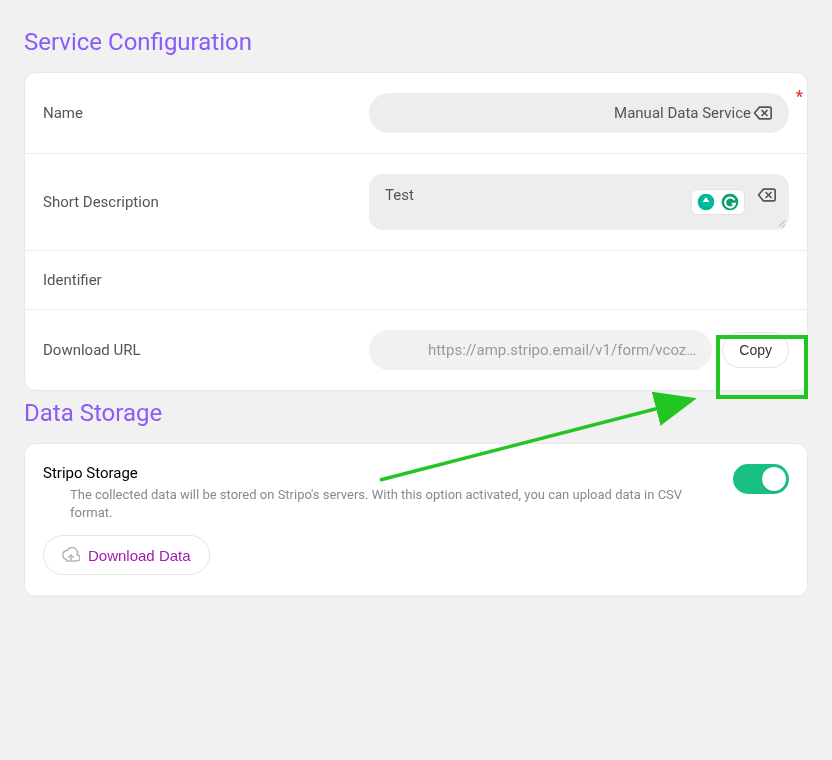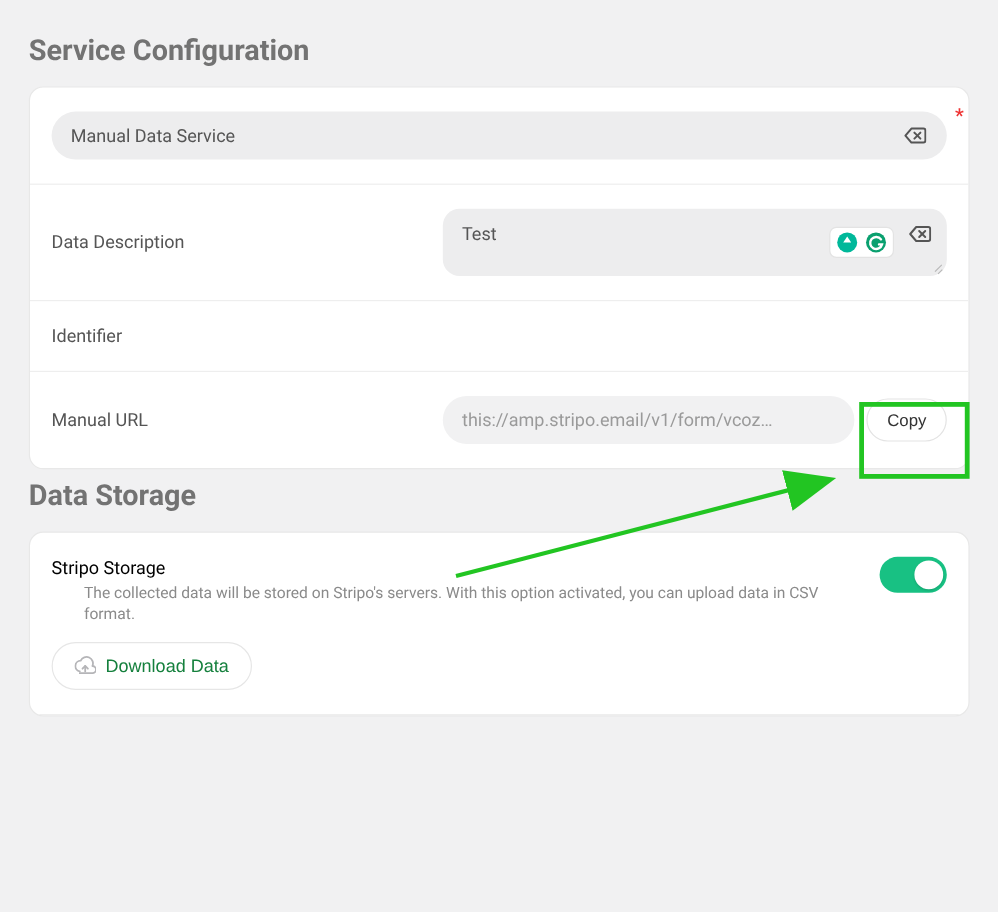--- a/index.html
+++ b/index.html
@@ -7,22 +7,22 @@
       font-family: -apple-system, BlinkMacSystemFont, "Segoe UI", Roboto, Helvetica, Arial, sans-serif;
       background: #f1f1f2;
       width: 832px;
       height: 760px;
       padding: 20px 24px;
       position: relative;
       color: #555;
     }
     h2.section-title {
       font-size: 24px;
-      font-weight: 700;
-      color: #737373;
+      font-weight: 400;
+      color: #8b5cf6;
       margin: 8px 0 16px;
     }
     .card {
       background: #fff;
       border: 1px solid #e8e8e8;
       border-radius: 12px;
       overflow: hidden;
     }
     .row {
       display: flex;
@@ -50,20 +50,21 @@
       background: #ededee;
       border-radius: 20px;
       height: 40px;
       display: flex;
       align-items: center;
       padding: 0 16px;
       font-size: 15px;
       color: #555;
       position: relative;
       border: none;
+      text-align: right;
     }
     .pill-textarea {
       flex: 1;
       background: #ededee;
       border-radius: 14px;
       min-height: 56px;
       display: flex;
       align-items: flex-start;
       padding: 12px 16px;
       font-size: 15px;
@@ -168,21 +169,21 @@
       border-bottom: 1px solid #eee;
     }
     .download-btn {
       display: inline-flex; align-items: center; gap: 8px;
       background: #fff;
       border: 1px solid #e6e6e6;
       border-radius: 20px;
       height: 40px;
       padding: 0 18px;
       font-size: 15px;
-      color: #15803d;
+      color: #a21caf;
       cursor: pointer;
     }
     .svg-ico { display: inline-flex; }
     .row-external {
       display: flex; align-items: center; justify-content: space-between;
       padding: 22px 18px;
     }
     .corner-handle {
       position: absolute;
       right: 3px; bottom: 3px;
@@ -198,37 +199,38 @@
     .storage-flex { display:flex; justify-content:space-between; align-items:flex-start; width:100%; gap:16px; }
     .clear-abs { position:absolute; right:12px; top:10px; }
   </style>
 </head>
 <body>
 
 <h2 class="section-title">Service Configuration</h2>
 
 <div class="card">
   <div class="row">
+    <div class="label">Name</div>
     <div class="input-wrap">
       <div class="pill-input">
         <span class="pill-text">Manual Data Service</span>
         <span class="svg-ico clear-btn">
           <svg width="20" height="20" viewBox="0 0 24 24" fill="none" stroke="#555" stroke-width="2" stroke-linecap="round" stroke-linejoin="round">
               <path d="M21 5H9l-6 7 6 7h12a2 2 0 0 0 2-2V7a2 2 0 0 0-2-2Z"></path>
               <path d="m12 9 6 6"></path>
               <path d="m18 9-6 6"></path>
             </svg>
         </span>
       </div>
       <span class="asterisk">*</span>
     </div>
   </div>
 
   <div class="row">
-    <div class="label">Data Description</div>
+    <div class="label">Short Description</div>
     <div class="input-wrap">
       <div class="pill-textarea">
         <span>Test</span>
         <span class="addon-icons">
           <svg class="grammarly-icon" viewBox="0 0 24 24">
               <circle cx="12" cy="12" r="10" fill="#00b89a"></circle>
               <path d="M12 6l-4 6h8z" fill="#fff"></path>
             </svg>
           <svg class="grammarly-icon-2" viewBox="0 0 24 24">
               <circle cx="12" cy="12" r="10" fill="#0aa06f"></circle>
@@ -245,24 +247,24 @@
         <span class="corner-handle"></span>
       </div>
     </div>
   </div>
 
   <div class="row">
     <div class="label">Identifier</div>
   </div>
 
   <div class="row">
-    <div class="label">Manual URL</div>
+    <div class="label">Download URL</div>
     <div class="input-wrap">
       <div class="pill-input" style="background:#f1f1f2;">
-        <span class="pill-text pill-muted">this://amp.stripo.email/v1/form/vcoz…</span>
+        <span class="pill-text pill-muted">https://amp.stripo.email/v1/form/vcoz…</span>
       </div>
       <button class="copy-btn">Copy</button>
     </div>
   </div>
 </div>
 
 <div class="highlight-box"></div>
 <svg class="arrow-svg" width="350" height="120">
   <defs>
     <marker id="ah" markerWidth="12" markerHeight="12" refX="10" refY="5" orient="auto">

